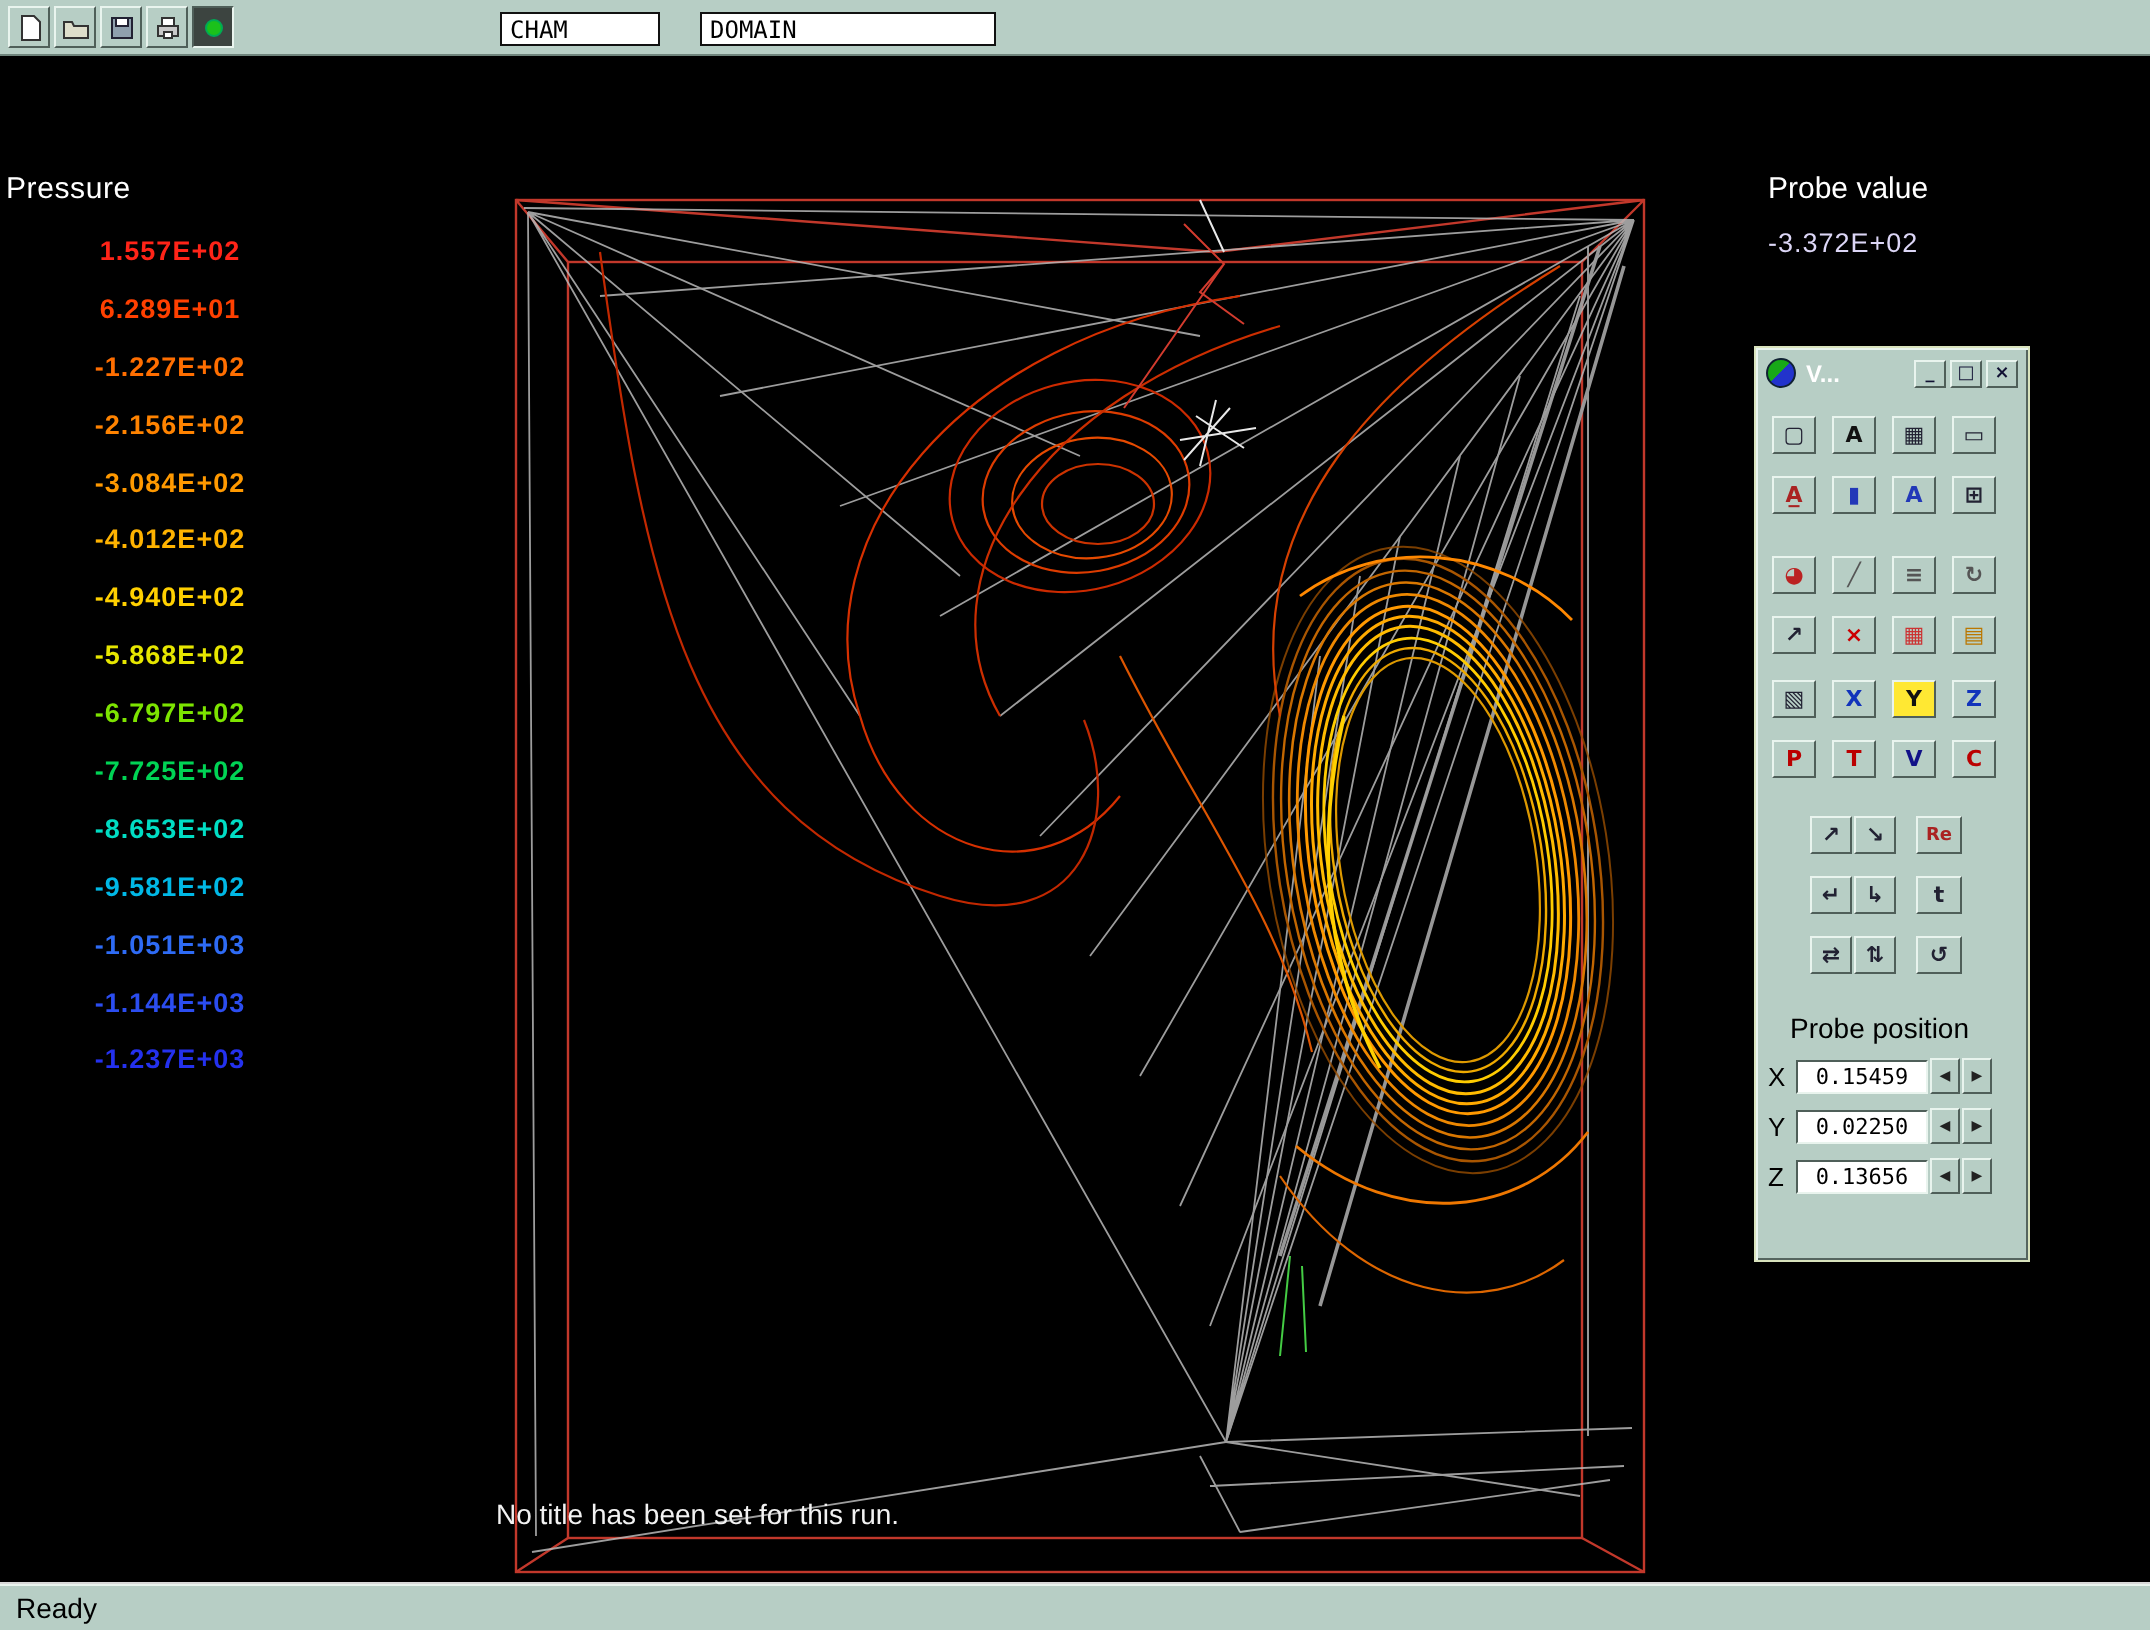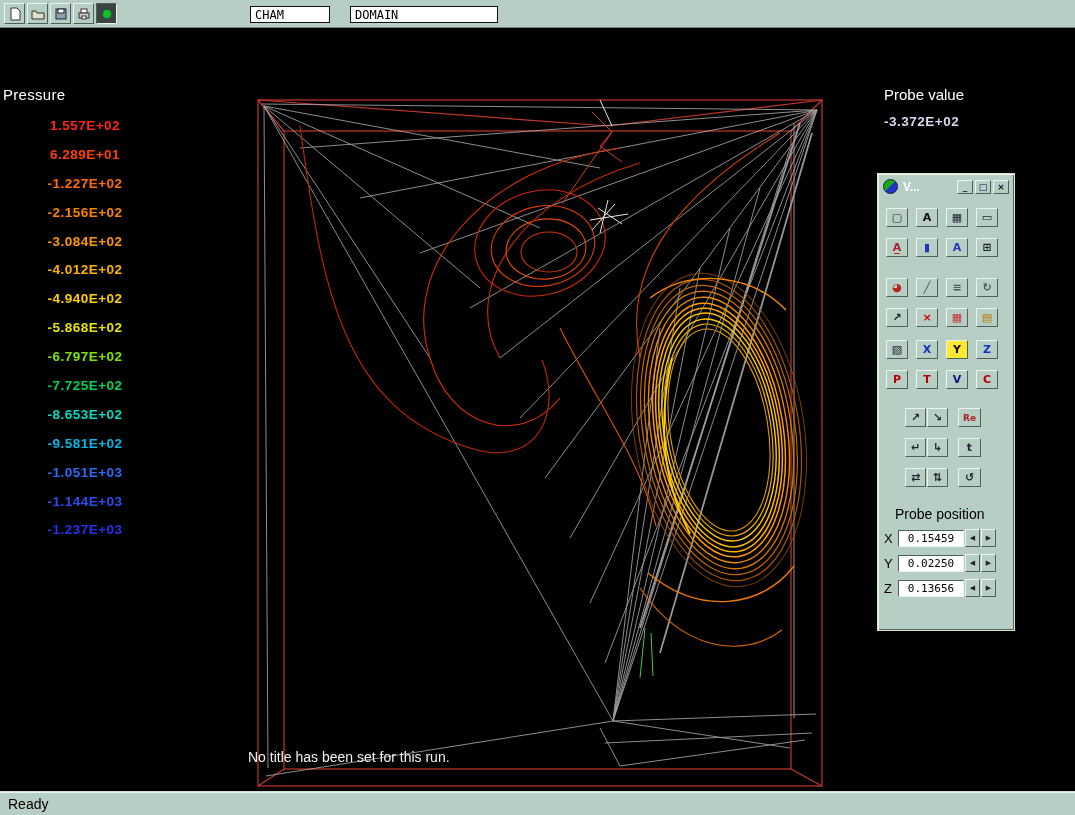--- a/index.html
+++ b/index.html
@@ -33,21 +33,21 @@
   }
   .scene { position:absolute; left:0; top:0; }
   .legend { position:absolute; left:3px; top:58px;text-align:center; }
   .legend-title { color:#fff; font-size:15px; letter-spacing:0.3px; }
   .legend-list { position:absolute; left:0; top:26px; width:140px;margin-left:12px; }
   .legend-entry {
     display:block; height:28.9px; line-height:28.9px;
     font-size:13.5px; font-weight:bold; letter-spacing:0.5px; white-space:nowrap;
   }
   .probe-label { position:absolute; left:884px; top:58px; color:#fff; font-size:15px; }
-  .probe-value { position:absolute; left:884px; top:86px; color:#dcd6f6; font-size:13.5px; font-weight:bold; letter-spacing:0.5px; }
+  .probe-value { position:absolute; left:884px; top:86px; color:#dcd6f6; font-size:13.5px; font-weight:normal; letter-spacing:0.5px; }
   .vmsg { position:absolute; left:248px; top:721px; color:#f2f2f2; font-size:14px; }
   
   .panel {
     position:absolute; left:877px; top:173px; width:138px; height:458px;
     background:#b7cec5; border:1px solid #d9e3bd;
     box-shadow: inset 1px 1px 0 #e9f4ee, inset -1px -1px 0 #55655f;
   }
   .ptitle {
     position:absolute; left:2px; top:2px; right:2px; height:21px;
     display:flex; align-items:center; padding:0 3px; cursor:move;

